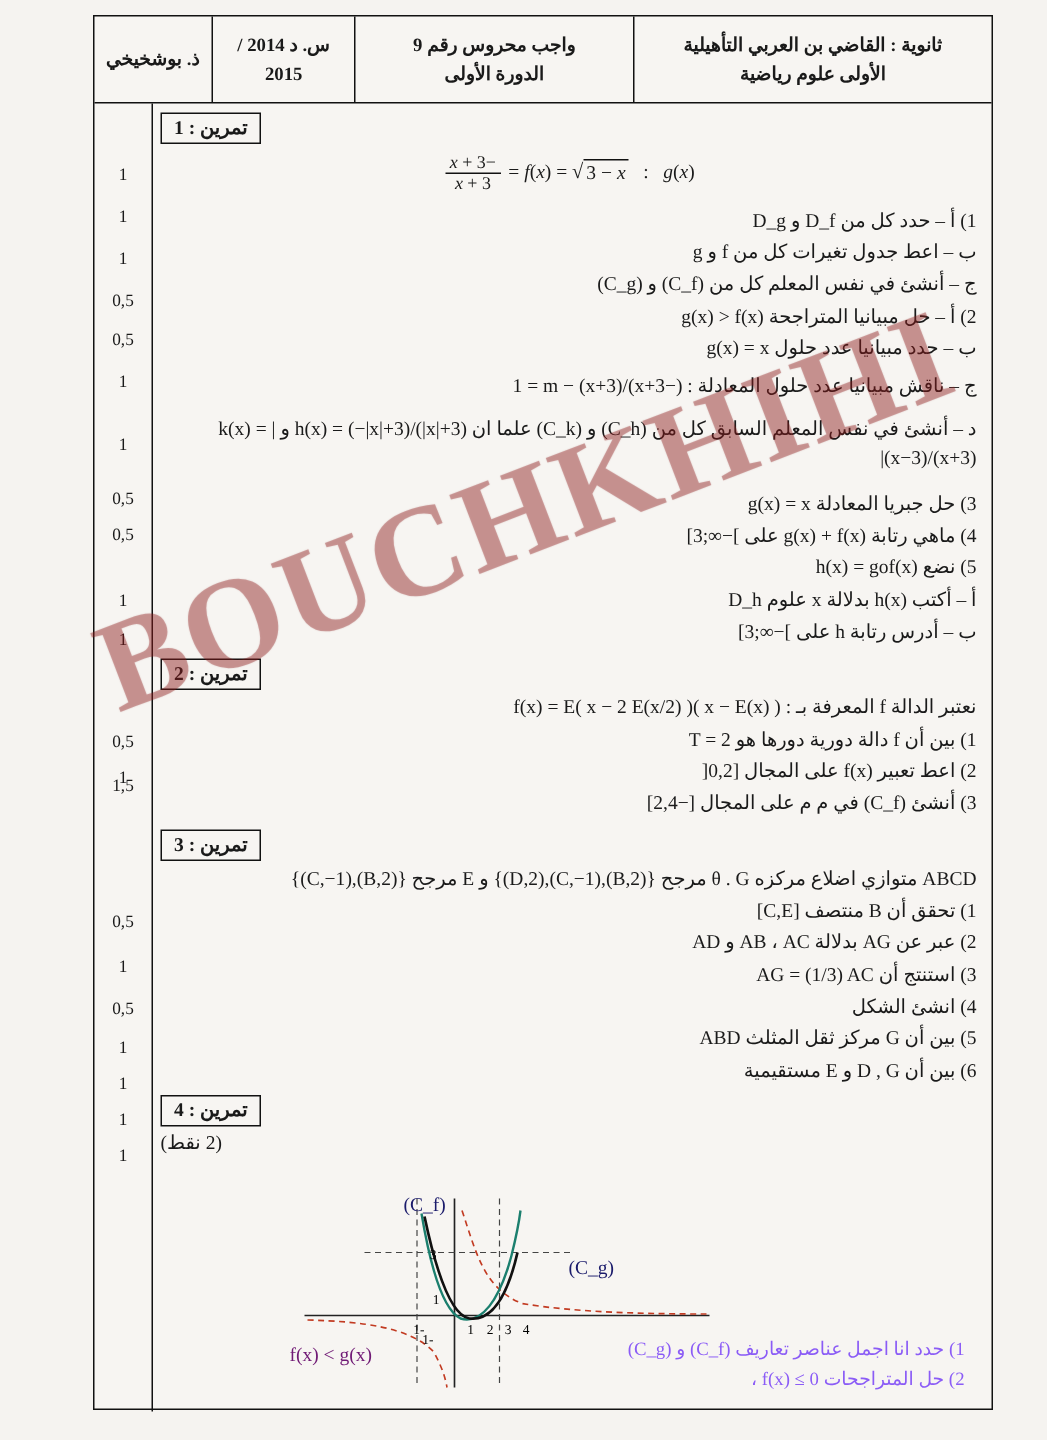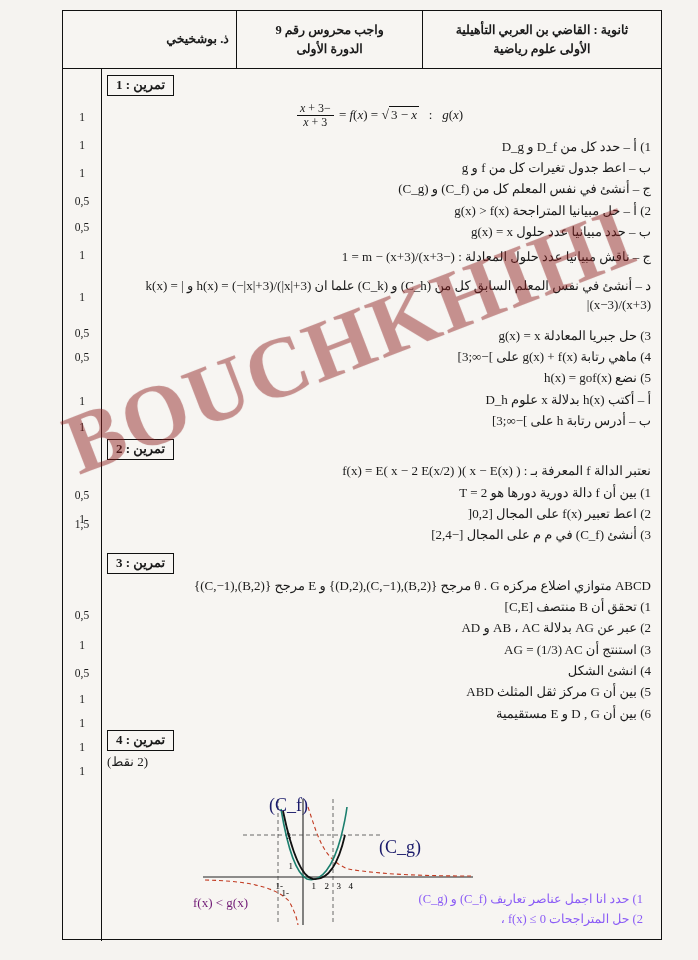--- a/index.html
+++ b/index.html
@@ -137,21 +137,21 @@
   .graph{
     position:absolute;
     left:120px;
     top:786px;
     width:300px;
     height:130px;
   }
   .hand{
     position:absolute;
     font-family:"Liberation Serif", serif;
-    font-size:18px;
+    font-size:13px;
     color:#1b1b6b;
   }
   .bottomnote{
     position:absolute;
     right:18px;
     bottom:10px;
     width:250px;
     text-align:right;
     font-size:12.5px;
     color:#8b5cf6;
@@ -174,20 +174,21 @@
 
     <div class="hdr">
       <div class="hdr-cell hdr-right">
         <span class="hdr-line">ثانوية : القاضي بن العربي التأهيلية</span>
         <span class="hdr-line">الأولى علوم رياضية</span>
       </div>
       <div class="hdr-cell hdr-mid">
         <span class="hdr-line">واجب محروس رقم 9</span>
         <span class="hdr-line">الدورة الأولى</span>
       </div>
+      <div class="hdr-cell hdr-date">س. د  2014 / 2015</div>
       <div class="hdr-cell hdr-prof">ذ. بوشخيخي</div>
     </div>
 
     <div class="marks-rule"></div>
 
     <div class="marks">
       <div class="mark" style="top:42px">1</div>
       <div class="mark" style="top:70px">1</div>
       <div class="mark" style="top:98px">1</div>
       <div class="mark" style="top:126px">0,5</div>

